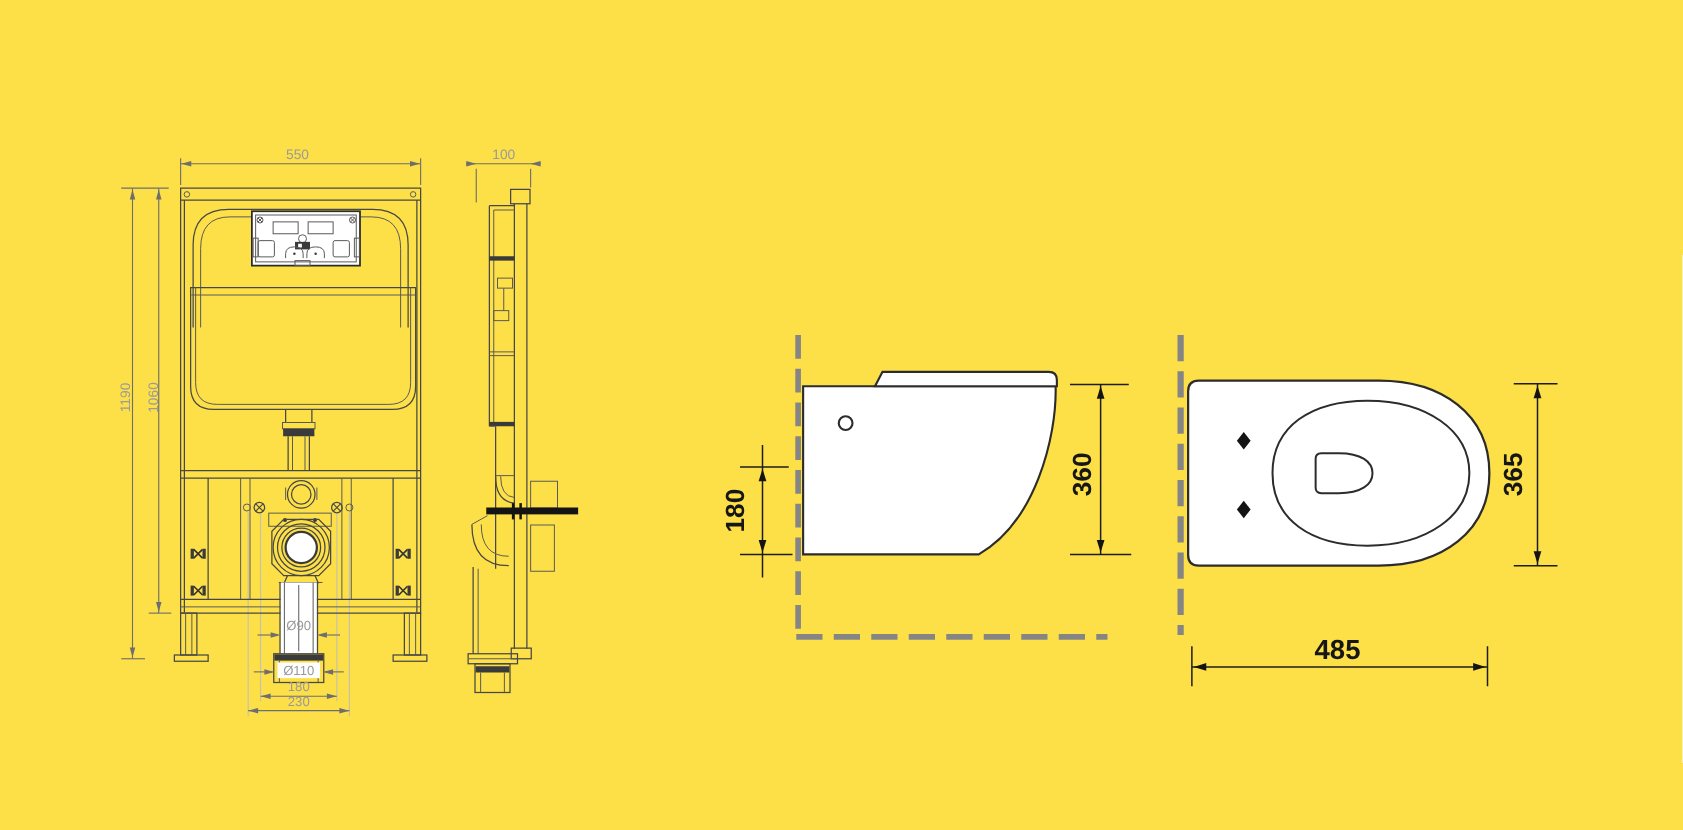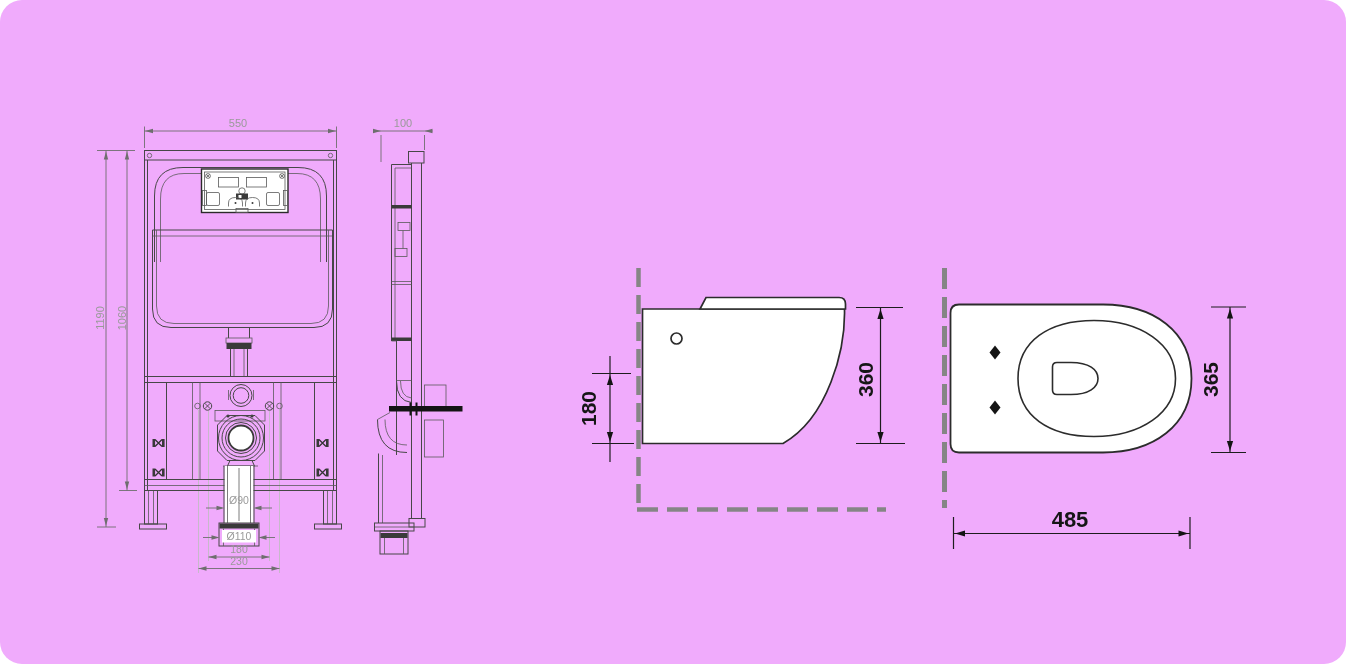--- a/index.html
+++ b/index.html
@@ -1,17 +1,17 @@
 <!DOCTYPE html>
 <html><head>
 <meta charset="utf-8">
 <style>
   html,body{margin:0;padding:0;background:#ffffff;}
-  .stage{position:relative;width:1346px;height:664px;background:#f0abfc;overflow:hidden;
-         font-family:"Liberation Sans", sans-serif;border-radius:22px;}
+  .stage{position:relative;width:1346px;height:664px;background:#fde047;overflow:hidden;
+         font-family:"Liberation Sans", sans-serif;}
   svg{display:block;}
   text{font-family:"Liberation Sans", sans-serif;}
   .dim-sm{font-size:11px;fill:#9a9a9a;}
   .dim-lg{font-size:21px;font-weight:600;fill:#161616;}
   .frame-ln{stroke:#474747;stroke-width:1;fill:none;}
   .frame-thin{stroke:#5a5a5a;stroke-width:0.8;fill:none;}
   .box-ln{stroke:#2b2b2b;stroke-width:1.4;fill:#ffffff;}
   .toilet-ln{stroke:#2c2c2c;stroke-width:1.7;fill:none;}
   .toilet-fill{stroke:#2c2c2c;stroke-width:1.7;fill:#ffffff;}
   .dimline-sm{stroke:#6e6e6e;stroke-width:0.9;fill:none;}

